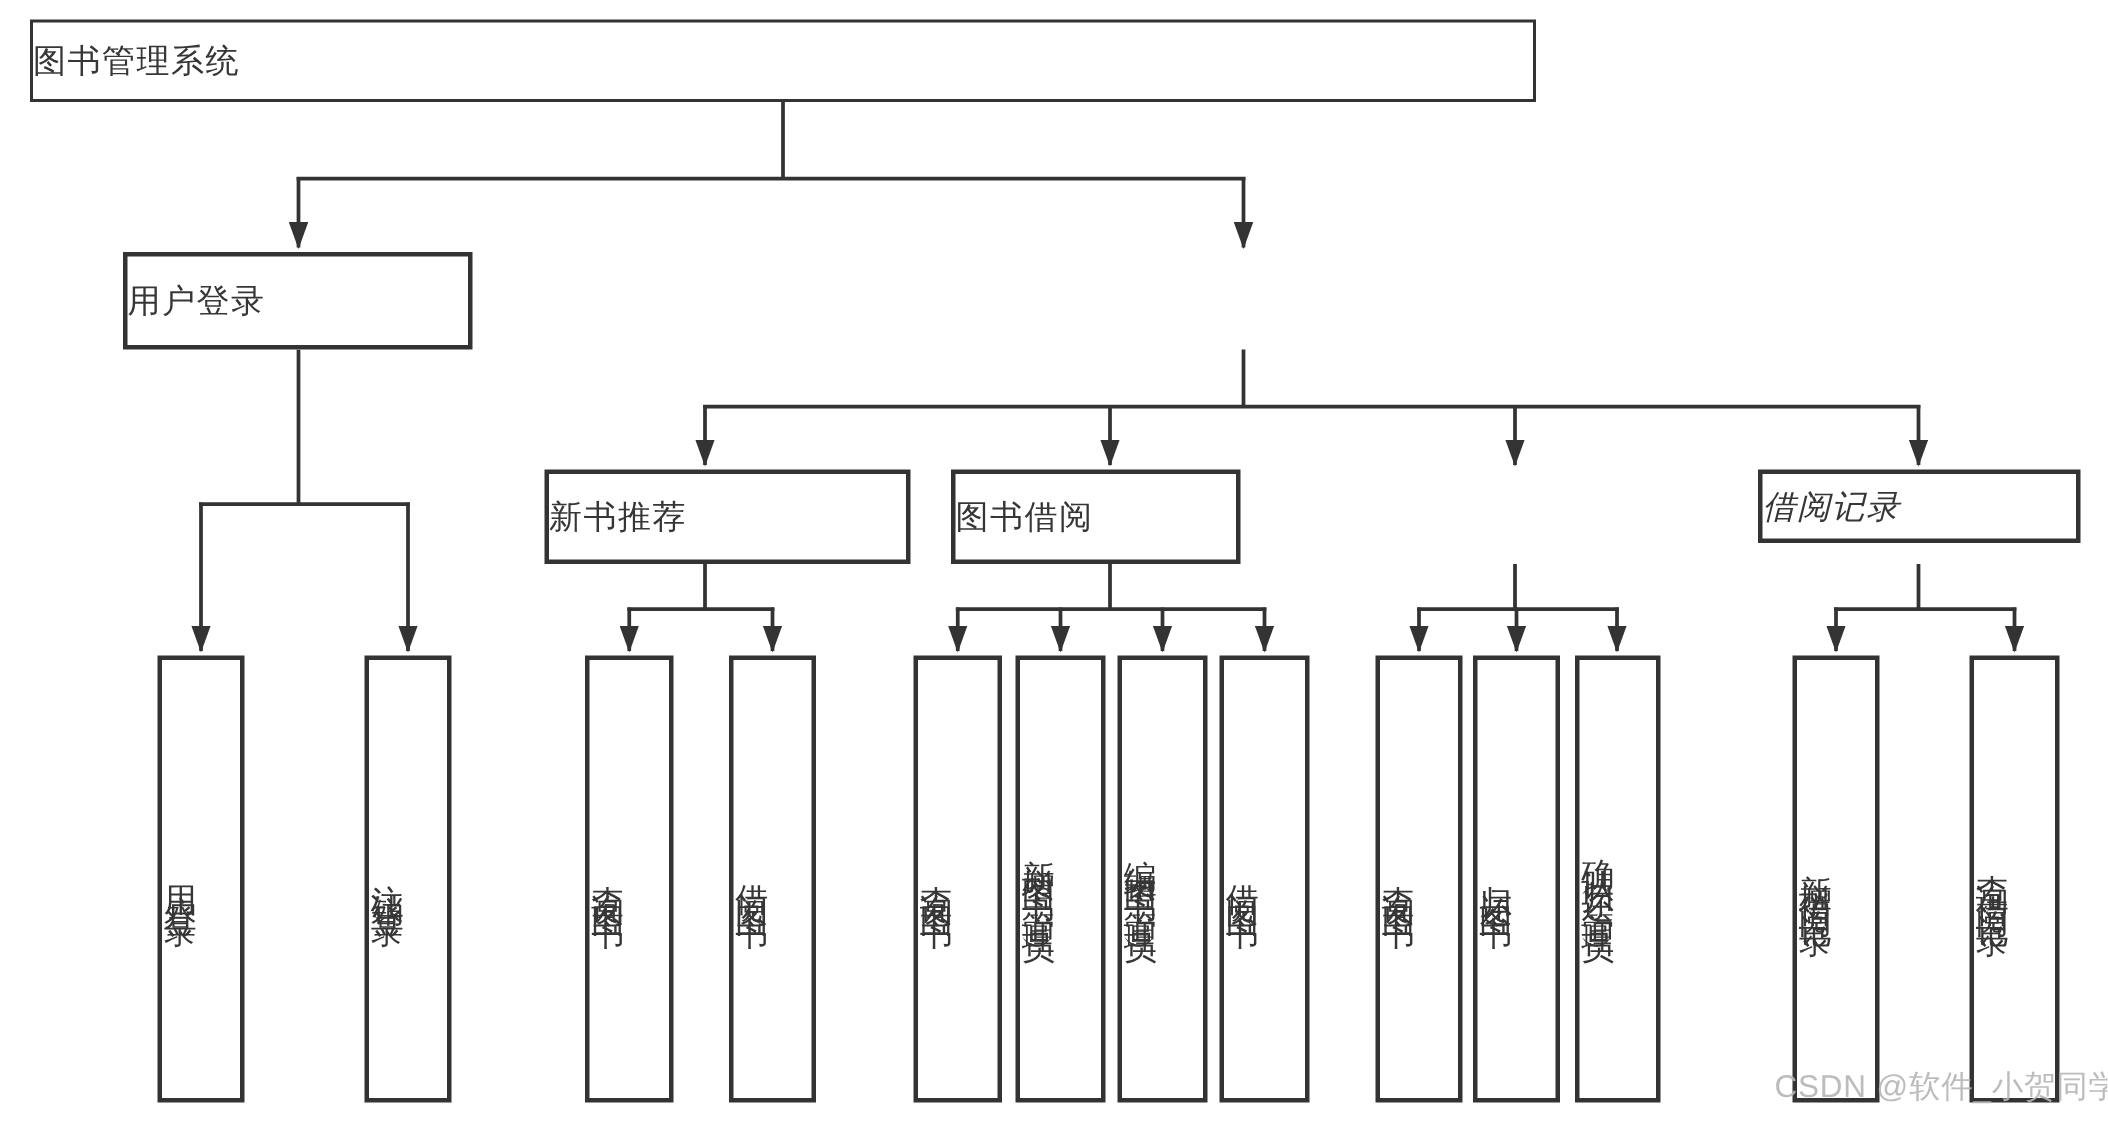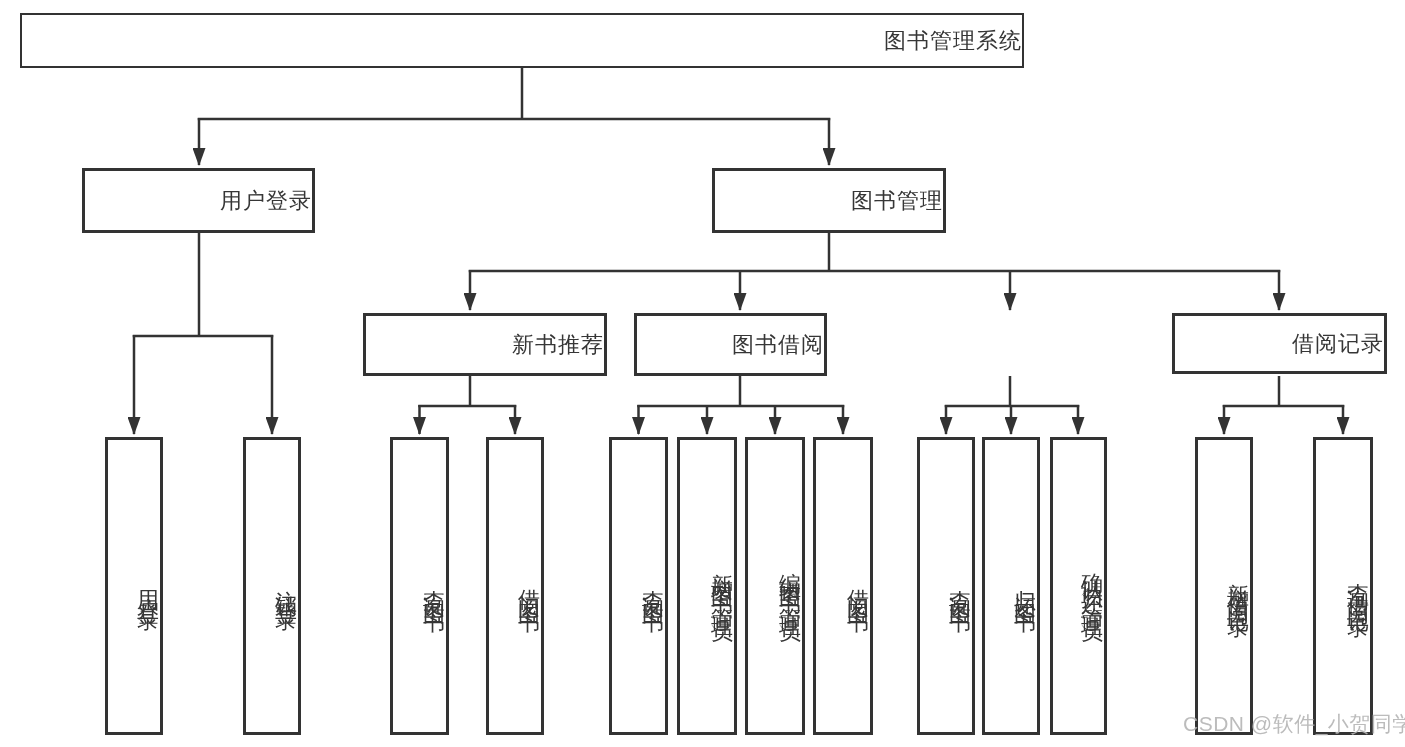--- a/index.html
+++ b/index.html
@@ -17,21 +17,21 @@
     font-family:"Liberation Sans","DejaVu Sans",sans-serif;
     color:var(--text);
     overflow:hidden;
   }
   .wires{position:absolute;left:0;top:0;width:1405px;height:747px;color:var(--line);}
   .node{
     position:absolute;
     box-sizing:border-box;
     background:#ffffff;
     border:3px solid var(--border);
-    display:flex;align-items:center;justify-content:flex-end;
+    display:flex;align-items:center;justify-content:flex-start;
     z-index:2;
   }
   .node.thin{border-width:2px;}
   .hlabel{
     font-size:22px;
     letter-spacing:1px;
     color:var(--text);
     white-space:nowrap;
   }
   .vnode span{
@@ -108,31 +108,28 @@
     </g>
   </svg>
 
   <div class="node thin" style="left:20px;top:13px;width:1004px;height:55px;">
     <span class="hlabel">图书管理系统</span>
   </div>
 
   <div class="node" style="left:82px;top:168px;width:233px;height:65px;">
     <span class="hlabel">用户登录</span>
   </div>
-  <div class="node" style="left:712px;top:168px;width:234px;height:65px;">
-    <span class="hlabel">图书管理</span>
-  </div>
 
   <div class="node" style="left:363px;top:313px;width:244px;height:63px;">
     <span class="hlabel">新书推荐</span>
   </div>
   <div class="node" style="left:634px;top:313px;width:193px;height:63px;">
     <span class="hlabel">图书借阅</span>
   </div>
-  <div class="node" style="left:1172px;top:313px;width:215px;height:61px;">
+  <div class="node" style="left:1172px;top:313px;width:215px;height:49px;font-style:italic;">
     <span class="hlabel">借阅记录</span>
   </div>
 
   <div class="node vnode" style="left:105px;top:437px;width:58px;height:298px;">
     <span>用户登录</span>
   </div>
   <div class="node vnode" style="left:243px;top:437px;width:58px;height:298px;">
     <span>注销登录</span>
   </div>
 

